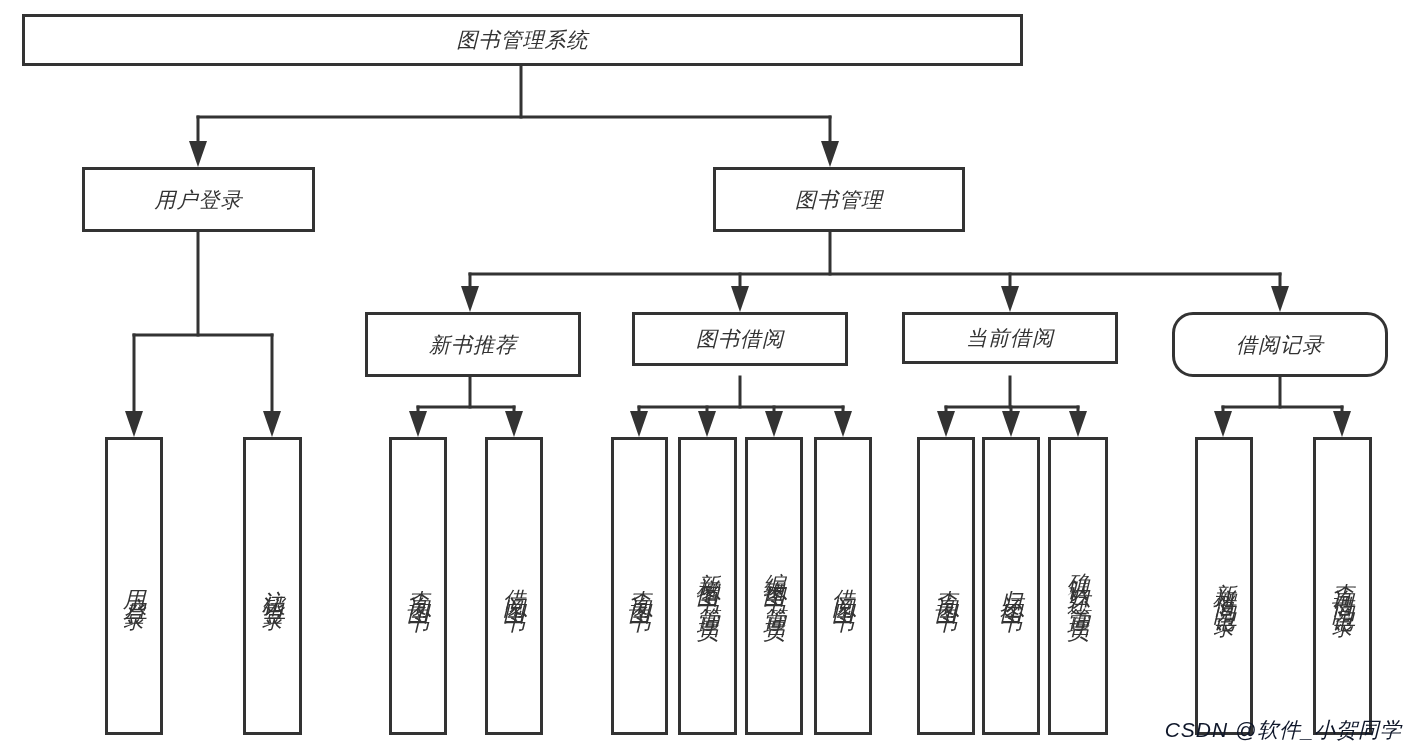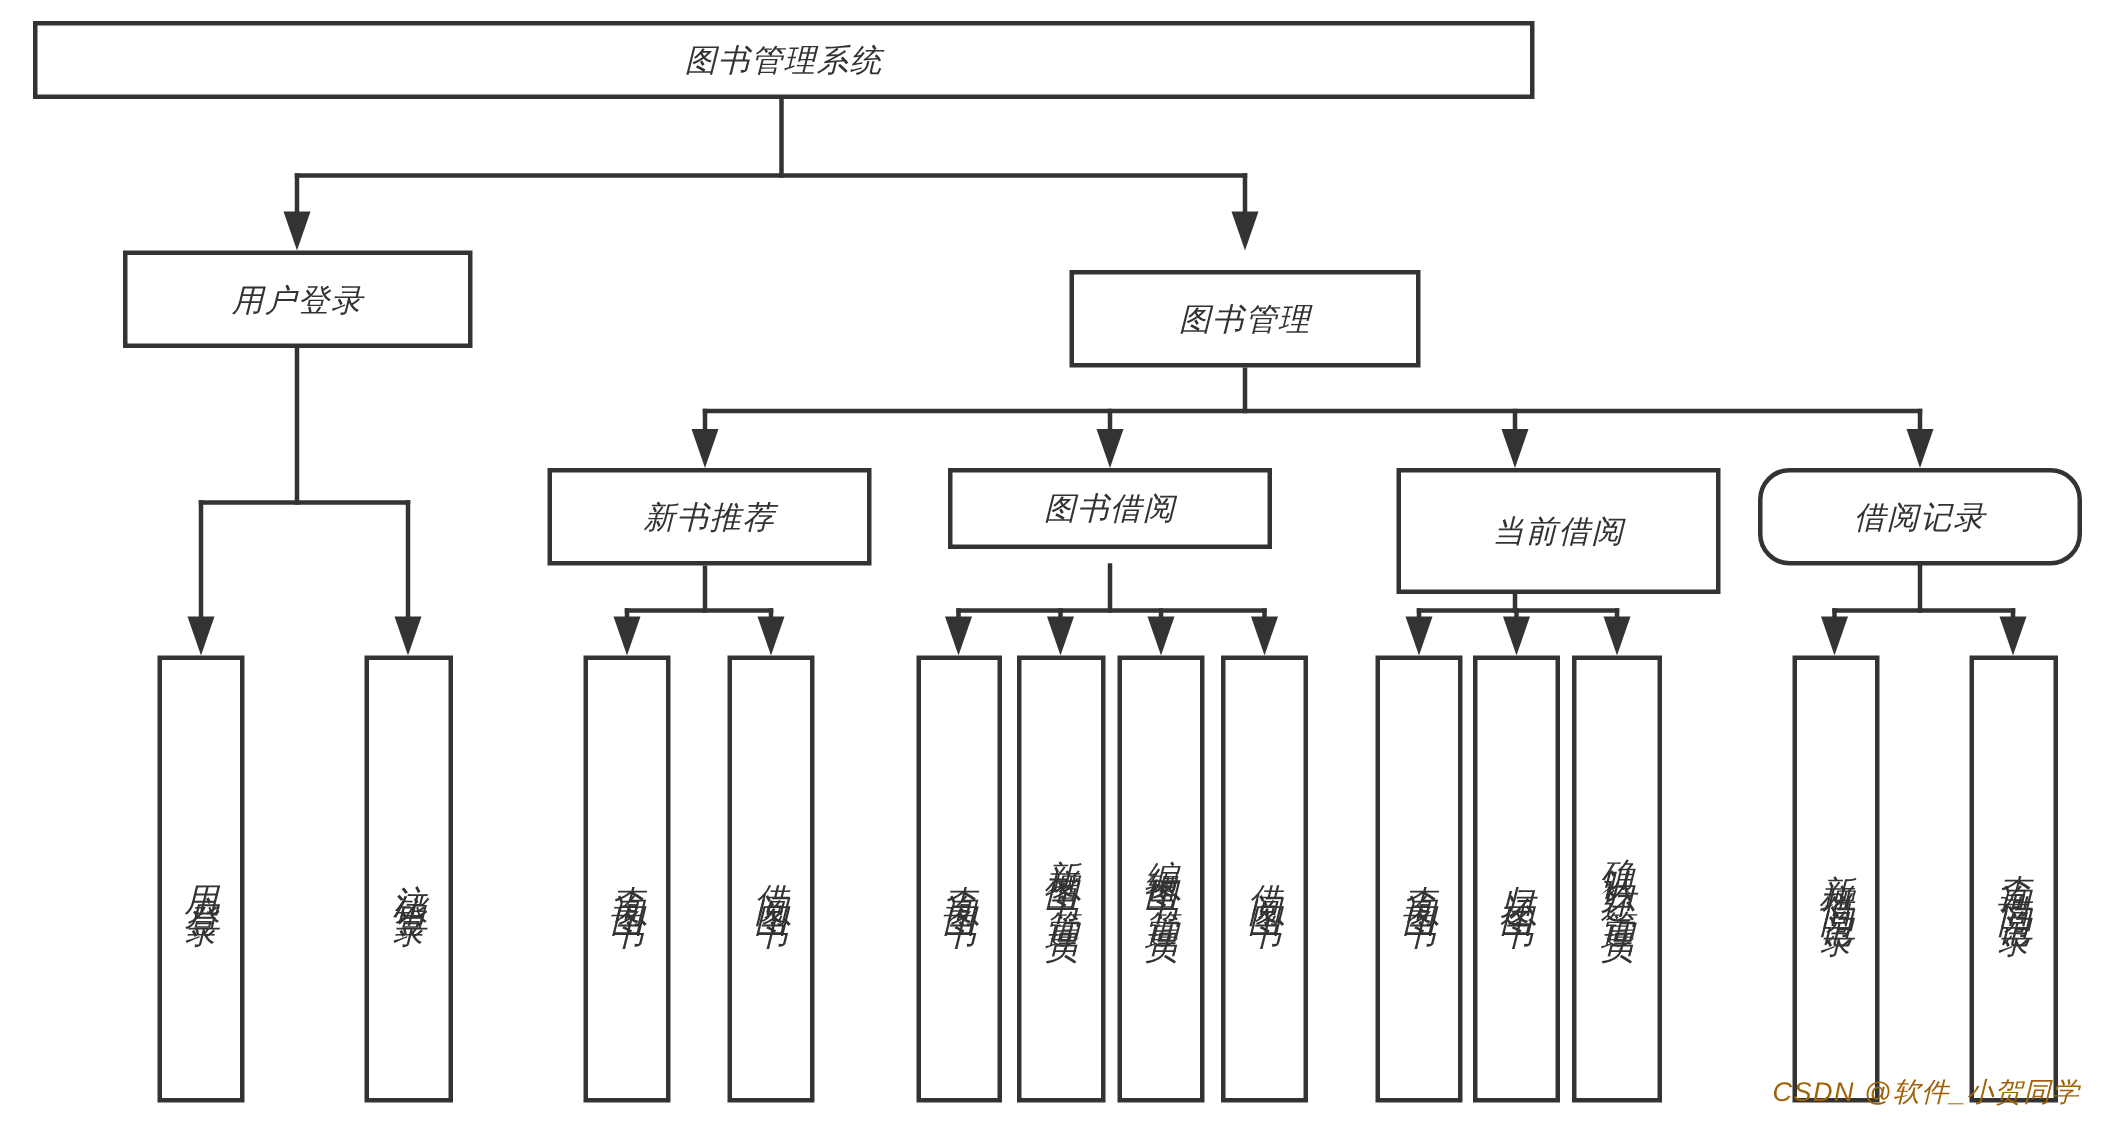--- a/index.html
+++ b/index.html
@@ -26,23 +26,23 @@
     writing-mode:vertical-rl;
     text-orientation:mixed;
     font-size:22px;
     letter-spacing:7px;
     line-height:1;
     white-space:nowrap;
   }
   .vnode{font-size:22px;}
   #watermark{
     position:absolute;
-    right:18px;top:716px;
-    font-size:18px;
-    color:#a16207;
+    right:3px;top:716px;
+    font-size:21px;
+    color:#0f172a;
     letter-spacing:1px;
     z-index:3;
     white-space:nowrap;
   }
 </style>
 </head>
 <body>
 
 <div id="stage">
 
@@ -101,31 +101,31 @@
       <polygon points="1333,411 1351,411 1342,437" fill="#333333"></polygon>
     </svg>
 
   <div class="node hnode" style="left:22px;top:14px;width:1001px;height:52px;">
     <span>图书管理系统</span>
   </div>
 
   <div class="node hnode" style="left:82px;top:167px;width:233px;height:65px;">
     <span>用户登录</span>
   </div>
-  <div class="node hnode" style="left:713px;top:180px;width:234px;height:65px;">
+  <div class="node hnode" style="left:713px;top:167px;width:252px;height:65px;">
     <span>图书管理</span>
   </div>
 
   <div class="node hnode" style="left:365px;top:312px;width:216px;height:65px;">
     <span>新书推荐</span>
   </div>
   <div class="node hnode" style="left:632px;top:312px;width:216px;height:54px;">
     <span>图书借阅</span>
   </div>
-  <div class="node hnode" style="left:902px;top:312px;width:216px;height:84px;margin-left:29px;">
+  <div class="node hnode" style="left:902px;top:312px;width:216px;height:52px;">
     <span>当前借阅</span>
   </div>
   <div class="node hnode" style="left:1172px;top:312px;width:216px;height:65px;border-radius:21px;">
     <span>借阅记录</span>
   </div>
 
   <div class="node vnode" style="left:105px;top:437px;width:58px;height:298px;">
     <span>用户登录</span>
   </div>
   <div class="node vnode" style="left:243px;top:437px;width:59px;height:298px;">

